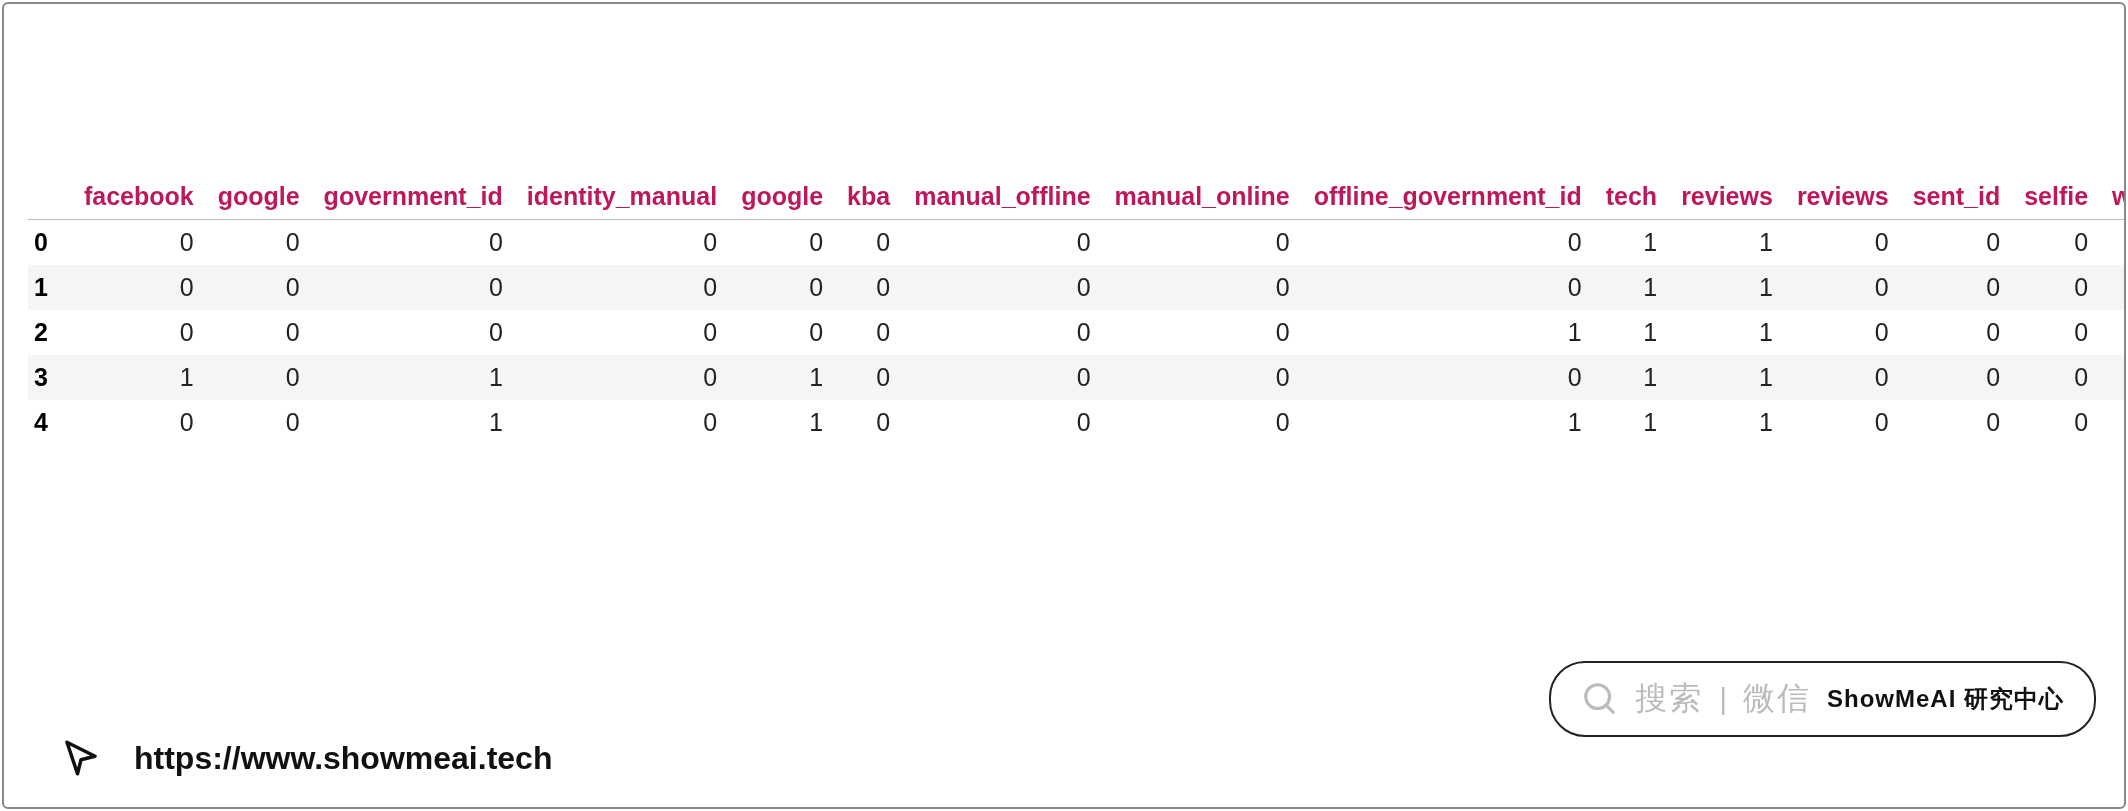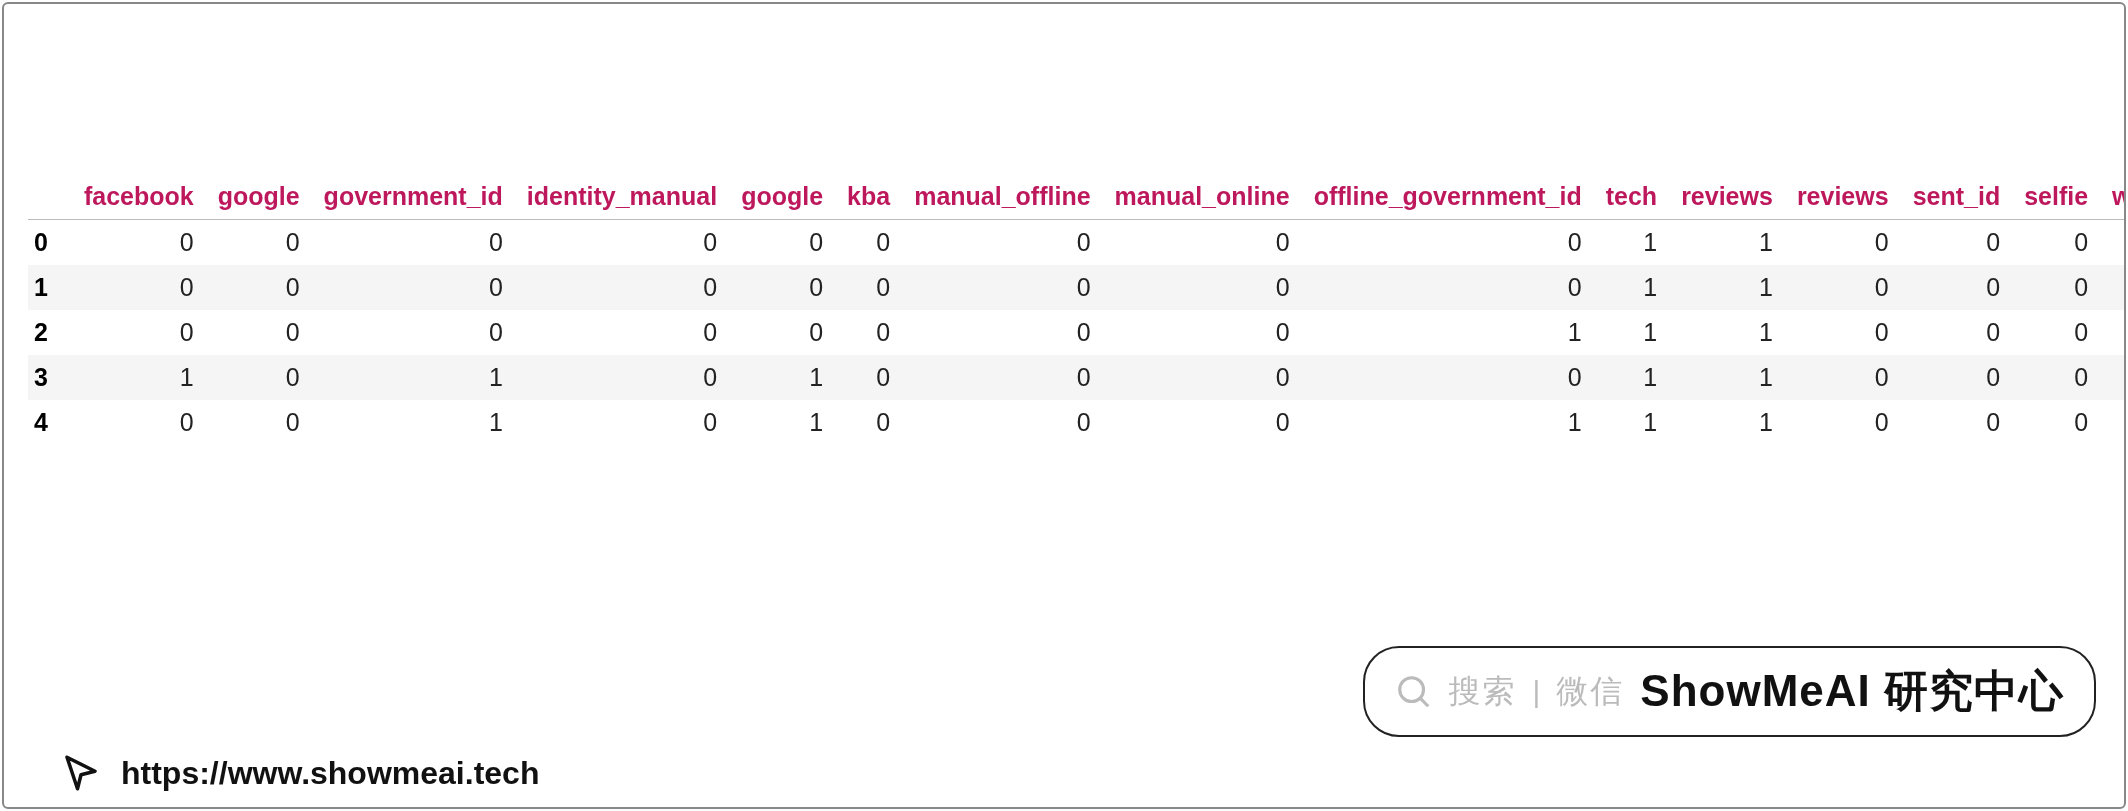--- a/index.html
+++ b/index.html
@@ -44,24 +44,24 @@
       padding-right: 24px;
     }
     tbody tr:nth-child(even) {
       background: #f5f5f5;
     }
     tbody td { color: #222; }
 
     .footer-link {
       position: absolute;
       left: 56px;
-      bottom: 13px;
+      bottom: 28px;
       display: flex;
       align-items: center;
-      gap: 19px;
+      gap: 32px;
       justify-content: space-between;
     }
     .footer-link svg { flex: none; }
     .footer-link span {
       font-size: 32px;
       font-weight: 700;
       color: #111;
     }
 
     .search-badge {
@@ -79,21 +79,21 @@
       font-size: 32px;
       color: #bbb;
       letter-spacing: 2px;
       font-weight: 500;
     }
     .search-badge .divider {
       color: #bbb;
       font-size: 30px;
     }
     .search-badge .brand {
-      font-size: 44px;
+      font-size: 24px;
       font-weight: 800;
       color: #111;
       letter-spacing: 1px;
     }
   </style>
 </head>
 <body>
 
 <div class="frame">
 

